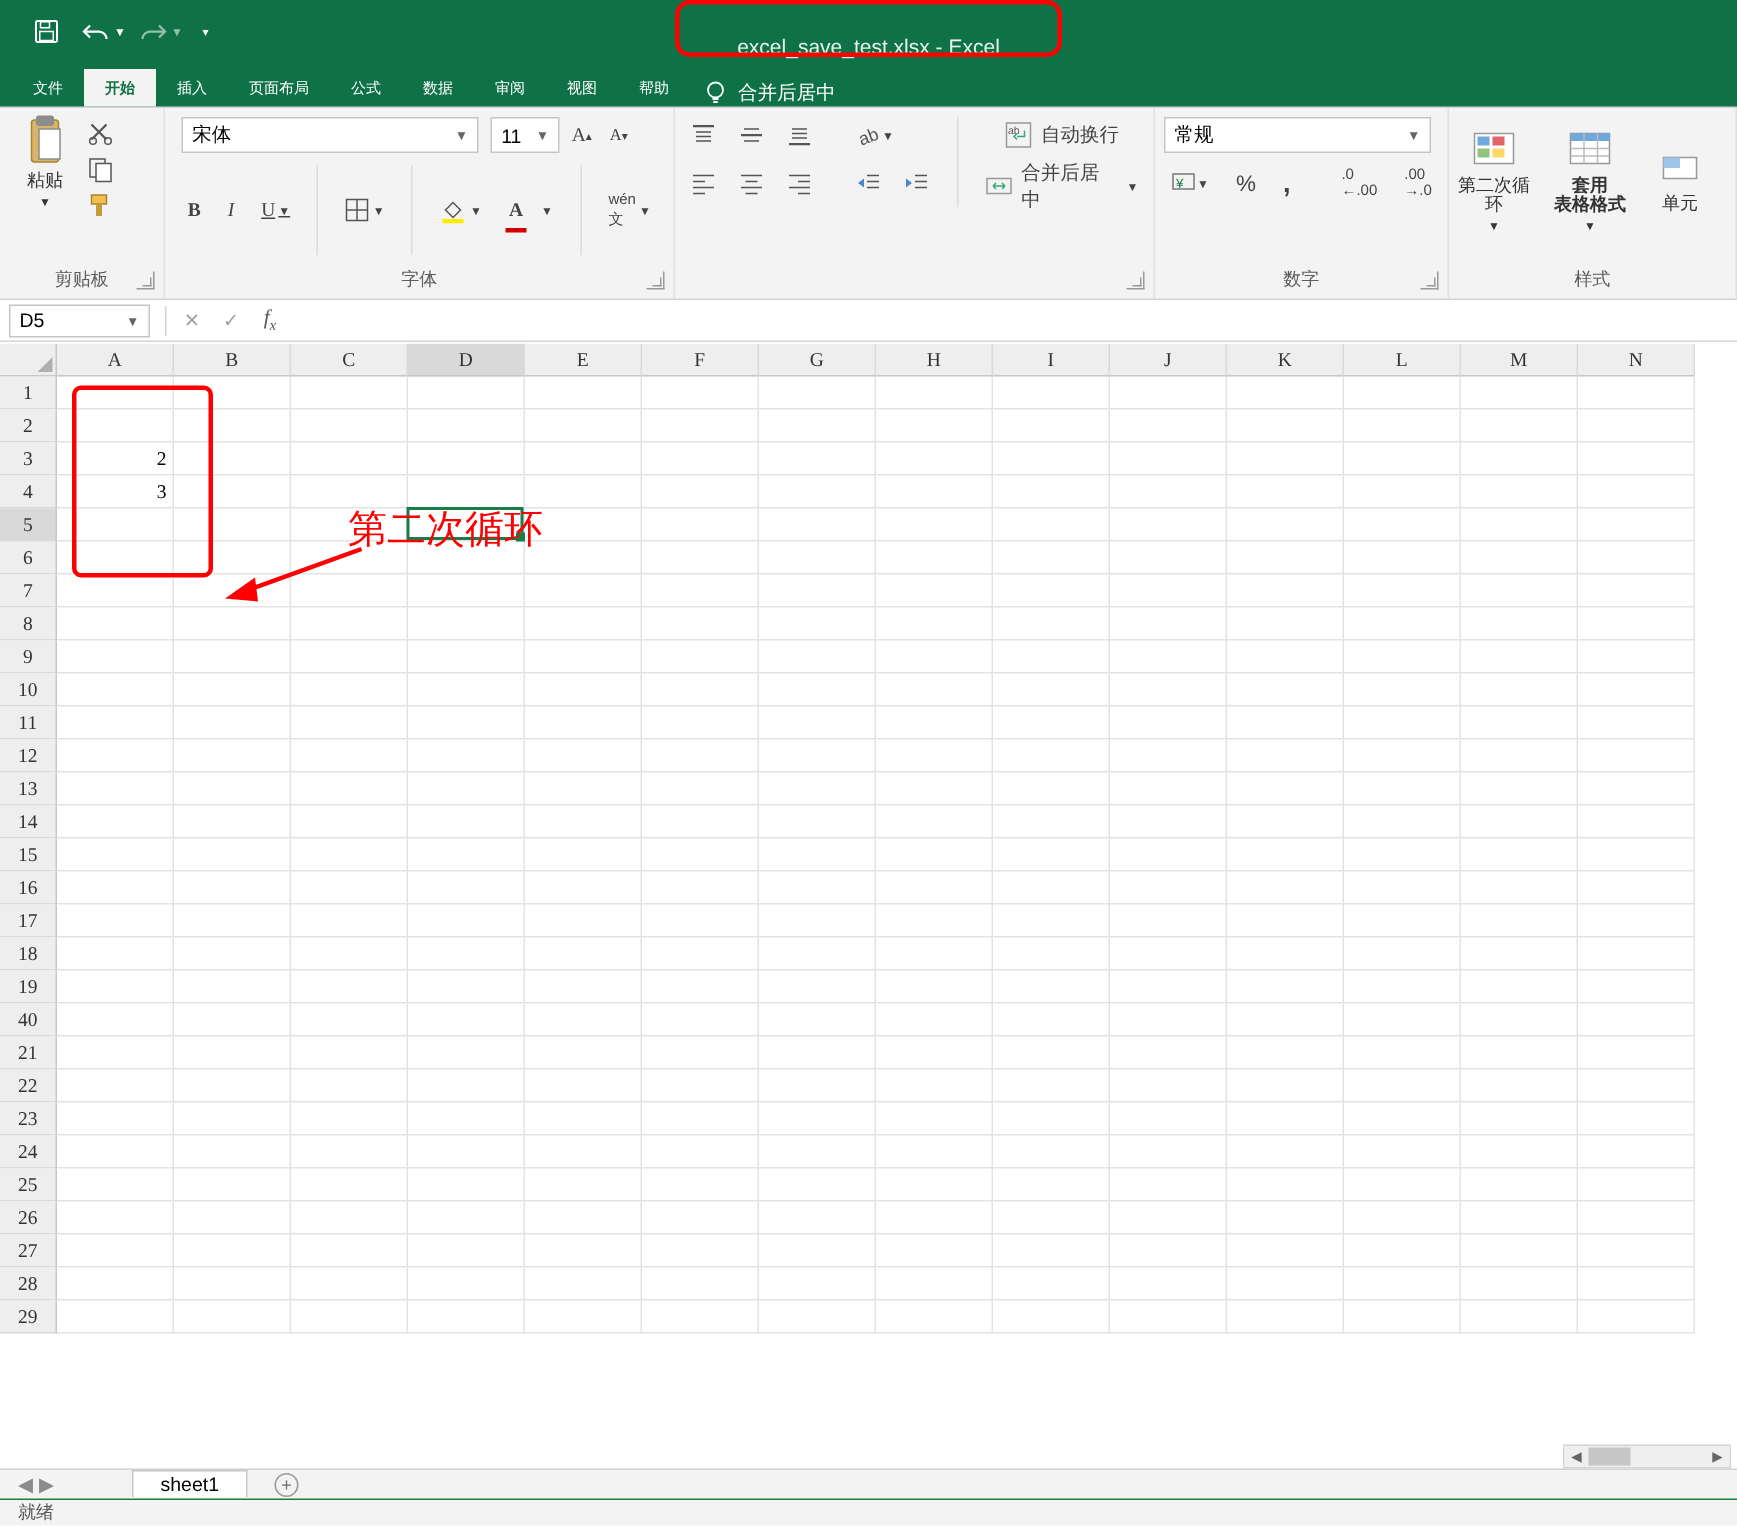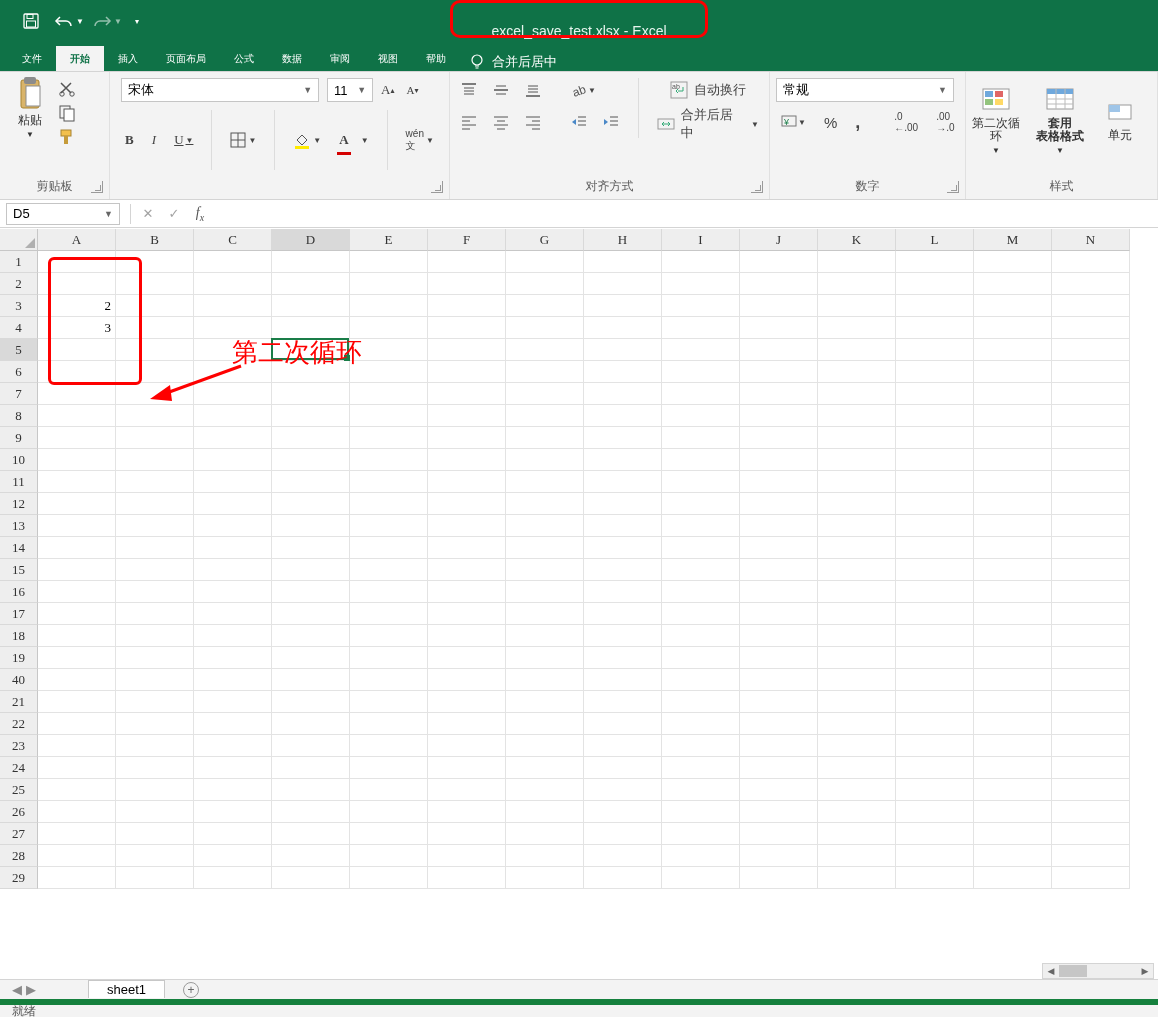--- a/index.html
+++ b/index.html
@@ -25,21 +25,21 @@
   .row { display:flex; align-items:center; gap:4px;}
   .col { display:flex; flex-direction:column; gap:2px; }
   .ctrl { height:24px; display:flex; align-items:center; justify-content:center; padding:0 4px; color:#444; }
   .combo { background:#fff; border:1px solid #c5c5c5; height:24px; display:flex; align-items:center; padding:0 6px; font-size:13px;}
   .combo .arrow{ margin-left:auto; font-size:9px; color:#666;}
   .icon { display:inline-flex; align-items:center; justify-content:center;}
   .sep { width:1px; background:#dcdcdc; height:60px; margin:0 4px;}
   .bigbtn { display:flex; flex-direction:column; align-items:center; justify-content:flex-start; width:48px; gap:2px; font-size:12px; color:#333; text-align:center; line-height:1.15;}
   
   .namebar { height:28px; display:flex; align-items:center; border-bottom:1px solid #d4d4d4; background:#fff;}
-  .namebox { width:114px; border:1px solid #c5c5c5; margin:0 6px; height:22px; display:flex; align-items:center; padding:0 6px; font-size:13px; }
+  .namebox { width:94px; border:1px solid #c5c5c5; margin:0 6px; height:22px; display:flex; align-items:center; padding:0 6px; font-size:13px; }
   .namebox .arrow{ margin-left:auto; font-size:9px; color:#666;}
   .fb-btn { width:26px; text-align:center; color:#a3a3a3;}
   .fb-sep{width:1px;height:20px;background:#d4d4d4;margin:0 4px;}
   .fx { font-style:italic; font-family:"Cambria Math",serif; font-size:14px; color:#555;}
   .formula-input{ flex:1; height:22px; padding:0 6px;}
   
   .sheet { position:absolute; top:229px; left:0; right:0; bottom:38px; overflow:hidden; background:#fff;}
   .corner { position:absolute; left:0; top:0; width:38px; height:22px; background:#eee; border-right:1px solid #c7c7c7; border-bottom:1px solid #c7c7c7;}
   .corner:after{content:"";position:absolute;right:2px;bottom:2px;width:0;height:0;border-style:solid;border-width:0 0 10px 10px;border-color:transparent transparent #b0b0b0 transparent;}
   .colheaders { position:absolute; left:38px; top:0; right:0; height:22px; display:flex;}
@@ -58,21 +58,21 @@
   .annot-arrow{ position:absolute; pointer-events:none;}
   
   .sheet-tabs { position:absolute; left:0; right:0; bottom:18px; height:20px; border-top:1px solid #d4d4d4; background:#f3f3f3; display:flex; align-items:center; font-size:13px;}
   .nav-arrows{display:flex; gap:4px; padding:0 12px; color:#8b8b8b;}
   .sheet-tab { background:#fff; border:1px solid #c7c7c7; border-bottom:none; padding:1px 18px; position:relative; top:-1px;}
   .add-sheet { margin-left:18px; width:16px; height:16px; border:1px solid #9a9a9a; border-radius:50%; display:flex; align-items:center; justify-content:center; font-size:12px; color:#6a6a6a;}
   .hscroll{ position:absolute; right:4px; bottom:20px; height:16px; width:112px;}
   .hscroll-track{height:16px;background:#efefef;border:1px solid #d4d4d4;position:relative;}
   .hscroll-thumb{position:absolute;left:16px;top:1px;bottom:1px;width:28px;background:#c6c6c6;}
   .hscroll-btn{position:absolute;top:0;bottom:0;width:16px;background:#efefef;display:flex;align-items:center;justify-content:center;font-size:9px;color:#666;}
-  .status{position:absolute;left:0;right:0;bottom:0;height:18px;background:#f3f3f3;border-top:6px solid #15803d;font-size:12px;padding-left:12px;color:#555;display:flex;align-items:center;}
+  .status{position:absolute;left:0;right:0;bottom:0;height:18px;background:#f3f3f3;border-top:1px solid #15803d;font-size:12px;padding-left:12px;color:#555;display:flex;align-items:center;}
   svg{display:block;}
 </style>
 </head>
 <body>
 
 <div class="titlebar">
   <div class="qat">
     <div class="qat-btn">
       <span class="icon">
         <svg width="16" height="16" viewBox="0 0 16 16">
@@ -217,20 +217,23 @@
             <span style="display:inline-block;width:14px;height:3px;background:#d40000;margin-left:-12px;margin-top:14px;position:relative;top:6px;"></span>
             <span style="font-size:8px;margin-left:10px;">▼</span>
           </div>
         <div class="sep"></div>
         <div class="ctrl">
             <span style="font-size:10px;">wén<br>文</span>
             <span style="font-size:8px;margin-left:2px;">▼</span>
           </div>
       </div>
     </div>
+    <div class="group-label">
+        <span>字体</span>
+      </div>
     <div class="dlg-launcher"></div>
   </div>
 
   <div class="group" style="width:320px;">
     <div class="row" style="height:88px;align-items:flex-start;padding-top:2px;">
       <div class="col" style="gap:8px;">
         <div class="row" style="gap:6px;">
           <span class="ctrl">
               <svg width="18" height="18">
                 <line x1="2" y1="3" x2="16" y2="3" stroke="#555" stroke-width="1.5"></line>
@@ -320,23 +323,20 @@
         <div class="row ctrl" style="gap:6px;">
           <svg width="18" height="18">
               <rect x="1" y="4" width="16" height="10" fill="none" stroke="#999"></rect>
               <path d="M5 9 h8 M5 9 l2 -2 M5 9 l2 2 M13 9 l-2 -2 M13 9 l-2 2" stroke="#3a7" fill="none"></path>
             </svg>
           <span>合并后居中</span>
           <span style="font-size:8px;">▼</span>
         </div>
       </div>
     </div>
-    <div class="group-label">
-        <span>对齐方式</span>
-      </div>
     <div class="dlg-launcher"></div>
   </div>
 
   <div class="group" style="width:196px;">
     <div class="col" style="height:88px;gap:8px;padding-top:2px;">
       <div class="combo" style="width:178px;">
           <span>常规</span>
           <span class="arrow">▼</span>
         </div>
       <div class="row" style="gap:10px;">

